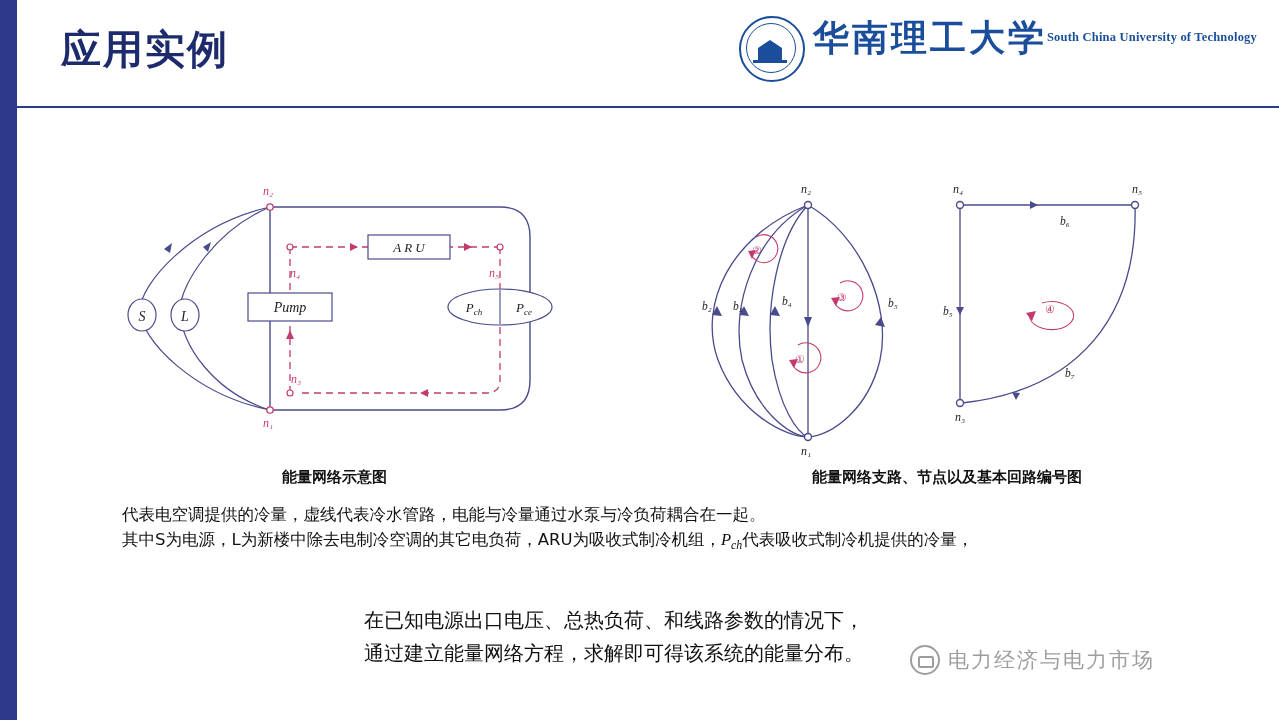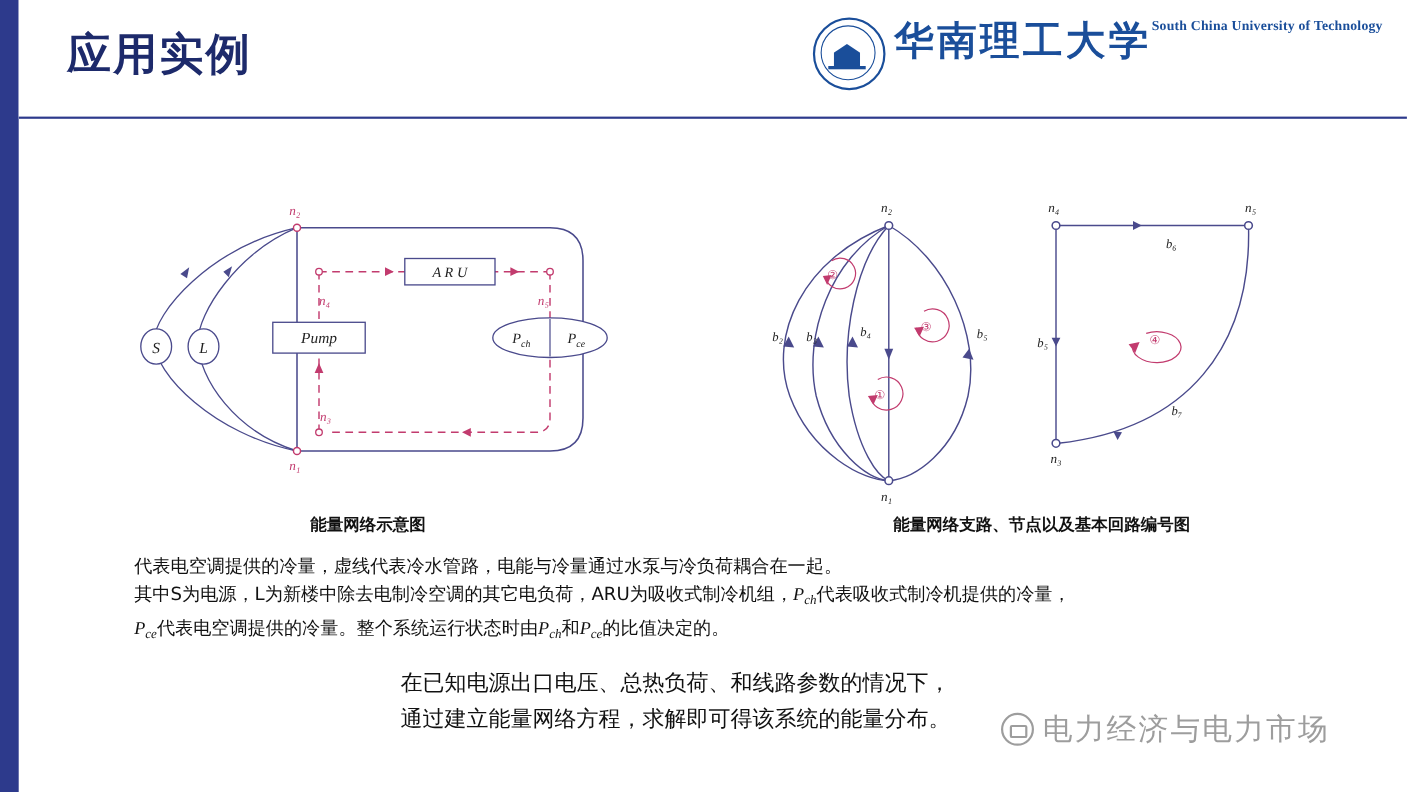--- a/index.html
+++ b/index.html
@@ -106,21 +106,21 @@
     color: #1a4e9a;
     letter-spacing: 3px;
     line-height: 46px;
   }
   .logo-text-en {
     font-family: "Liberation Serif", serif;
     font-size: 12.5px;
     font-weight: bold;
     color: #1a4e9a;
     letter-spacing: 0.2px;
-    margin-top: 2px;
+    margin-top: 16px;
   }
   .logo-col { display: flex; flex-direction: row; align-items: flex-start; }
   .caption {
     position: absolute;
     font-size: 15px;
     font-weight: bold;
     color: #111111;
     font-family: "DejaVu Sans", "Liberation Sans", sans-serif;
   }
   .caption-left { left: 282px; top: 468px; }
@@ -150,21 +150,21 @@
     font-family: "DejaVu Sans", "Liberation Sans", sans-serif;
   }
   
   .watermark {
     position: absolute;
     left: 910px;
     top: 645px;
     display: flex;
     align-items: center;
     color: #8d8d8d;
-    font-size: 27px;
+    font-size: 21px;
     letter-spacing: 2px;
     font-family: "DejaVu Sans", "Liberation Sans", sans-serif;
     opacity: 0.85;
   }
   .wm-icon {
     width: 26px; height: 26px;
     border-radius: 50%;
     border: 2px solid #8d8d8d;
     margin-right: 8px;
     position: relative;
@@ -337,23 +337,20 @@
   </svg>
 
   <div class="caption caption-left">能量网络示意图</div>
   <div class="caption caption-right">能量网络支路、节点以及基本回路编号图</div>
 
   <div class="para-block">
     <div class="line">代表电空调提供的冷量，虚线代表冷水管路，电能与冷量通过水泵与冷负荷耦合在一起。</div>
     <div class="line">
       <span>其中S为电源，L为新楼中除去电制冷空调的其它电负荷，ARU为吸收式制冷机组，</span><i>P</i><span class="sub">ch</span><span>代表吸收式制冷机提供的冷量，</span>
     </div>
-    <div class="line">
-      <i>P</i><span class="sub">ce</span><span>代表电空调提供的冷量。整个系统运行状态时由</span><i>P</i><span class="sub">ch</span><span>和</span><i>P</i><span class="sub">ce</span><span>的比值决定的。</span>
-    </div>
   </div>
 
   <div class="conclusion">
     <div>在已知电源出口电压、总热负荷、和线路参数的情况下，</div>
     <div>通过建立能量网络方程，求解即可得该系统的能量分布。</div>
   </div>
 
   <div class="watermark">
     <span class="wm-icon"></span>
     <span>电力经济与电力市场</span>

